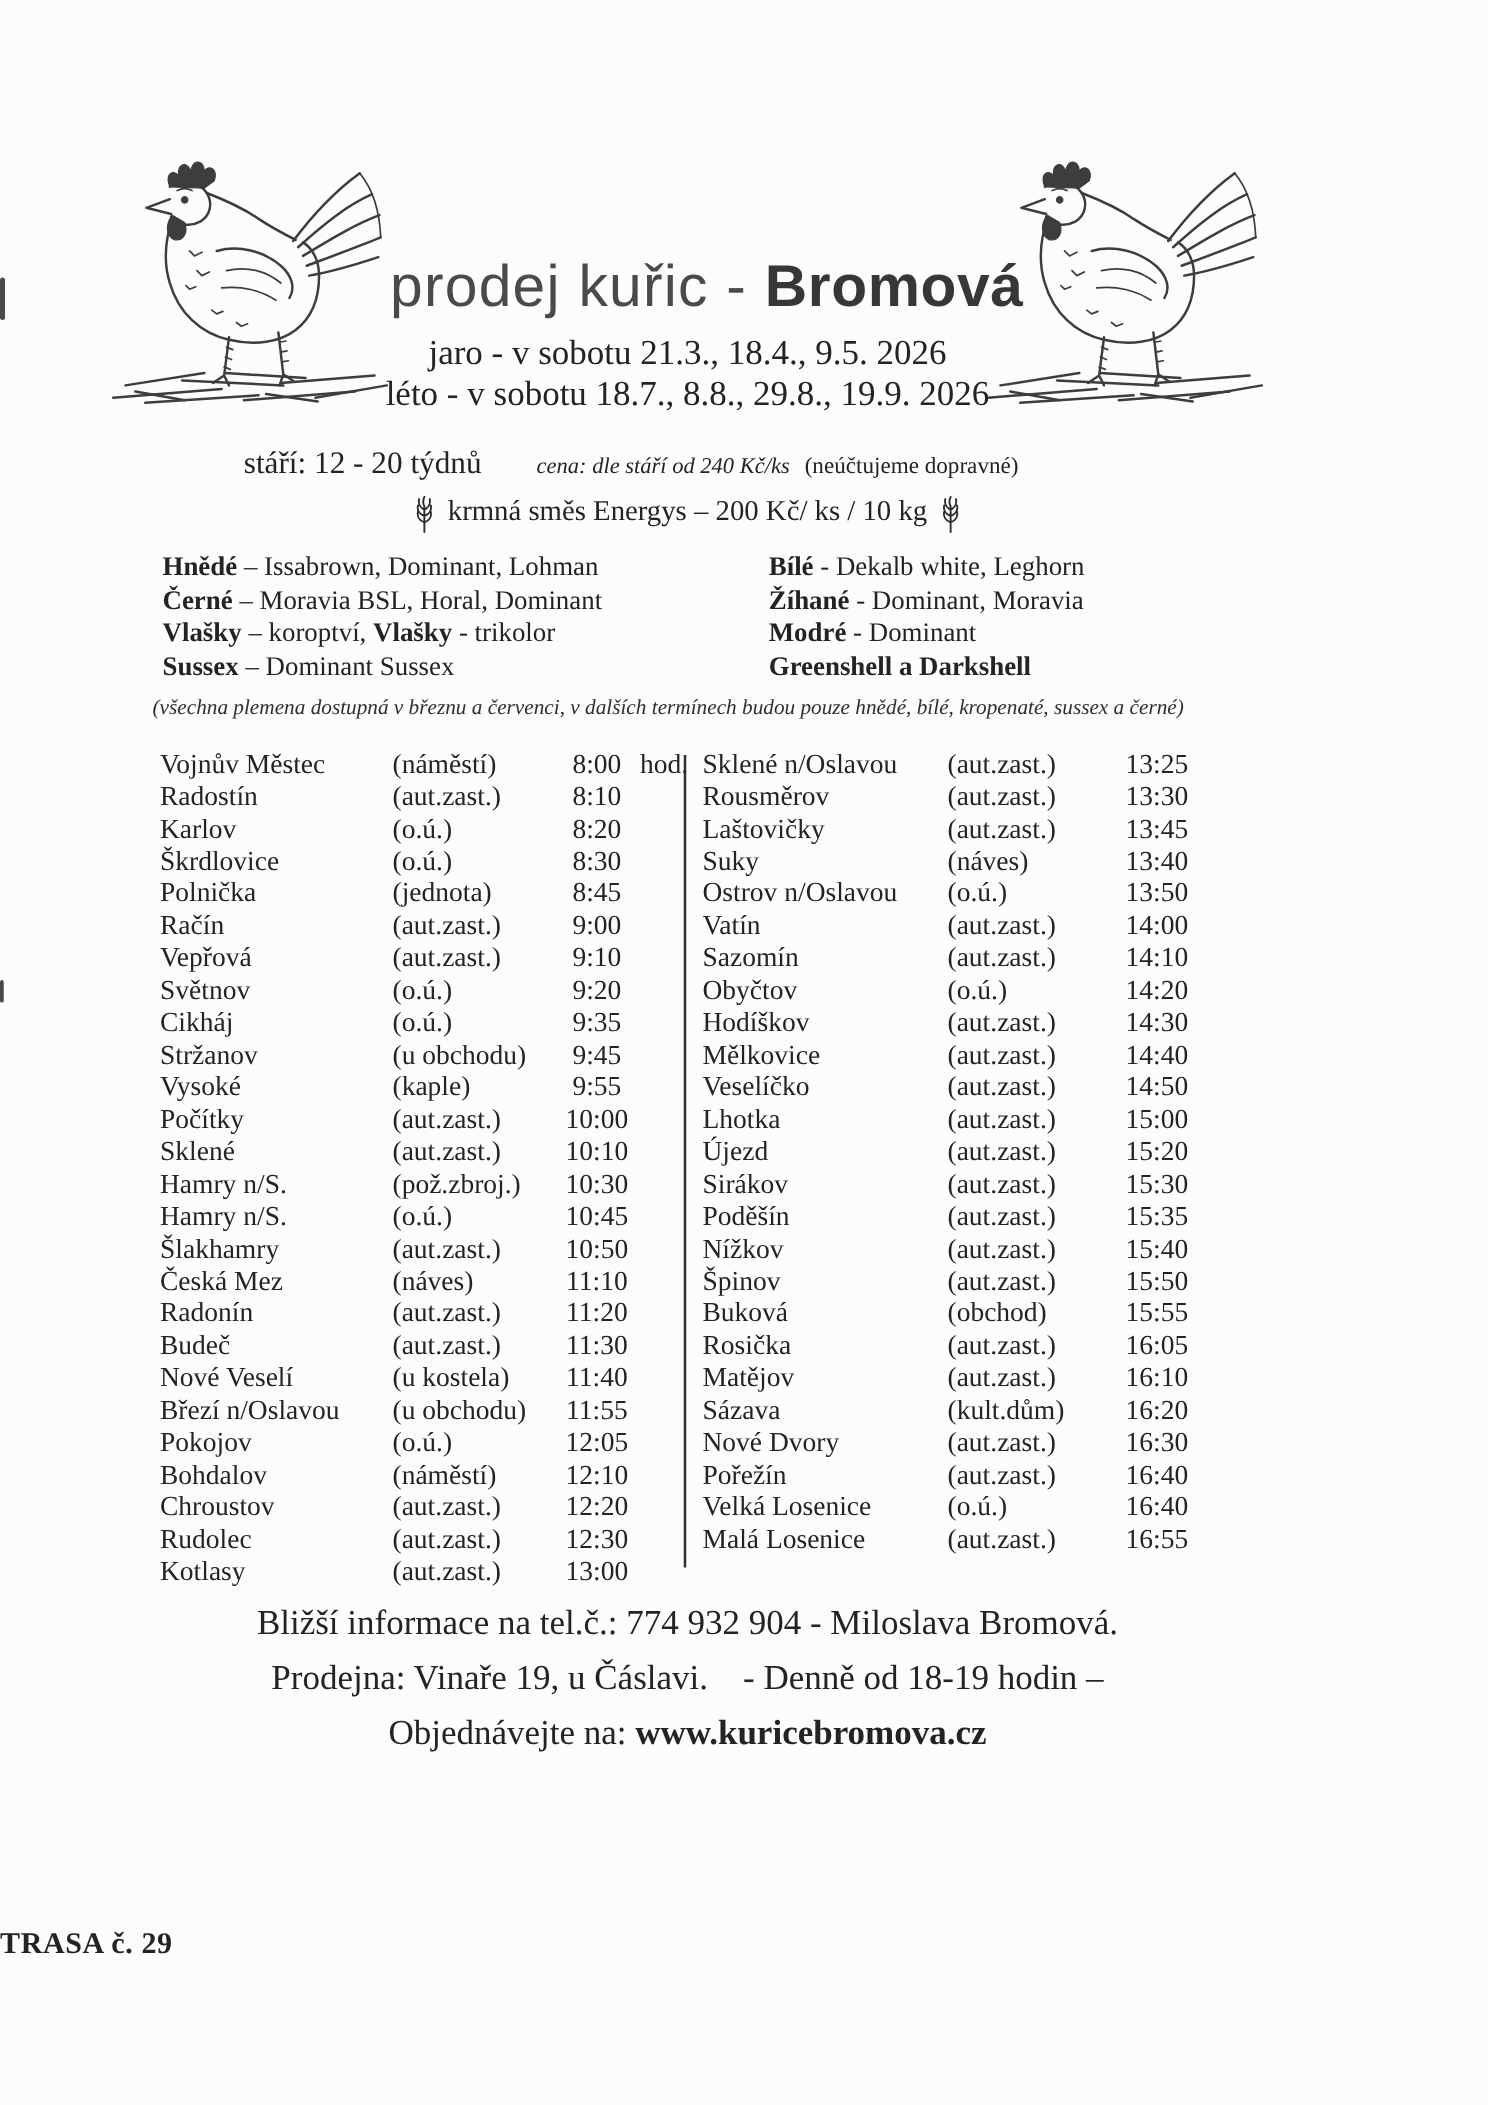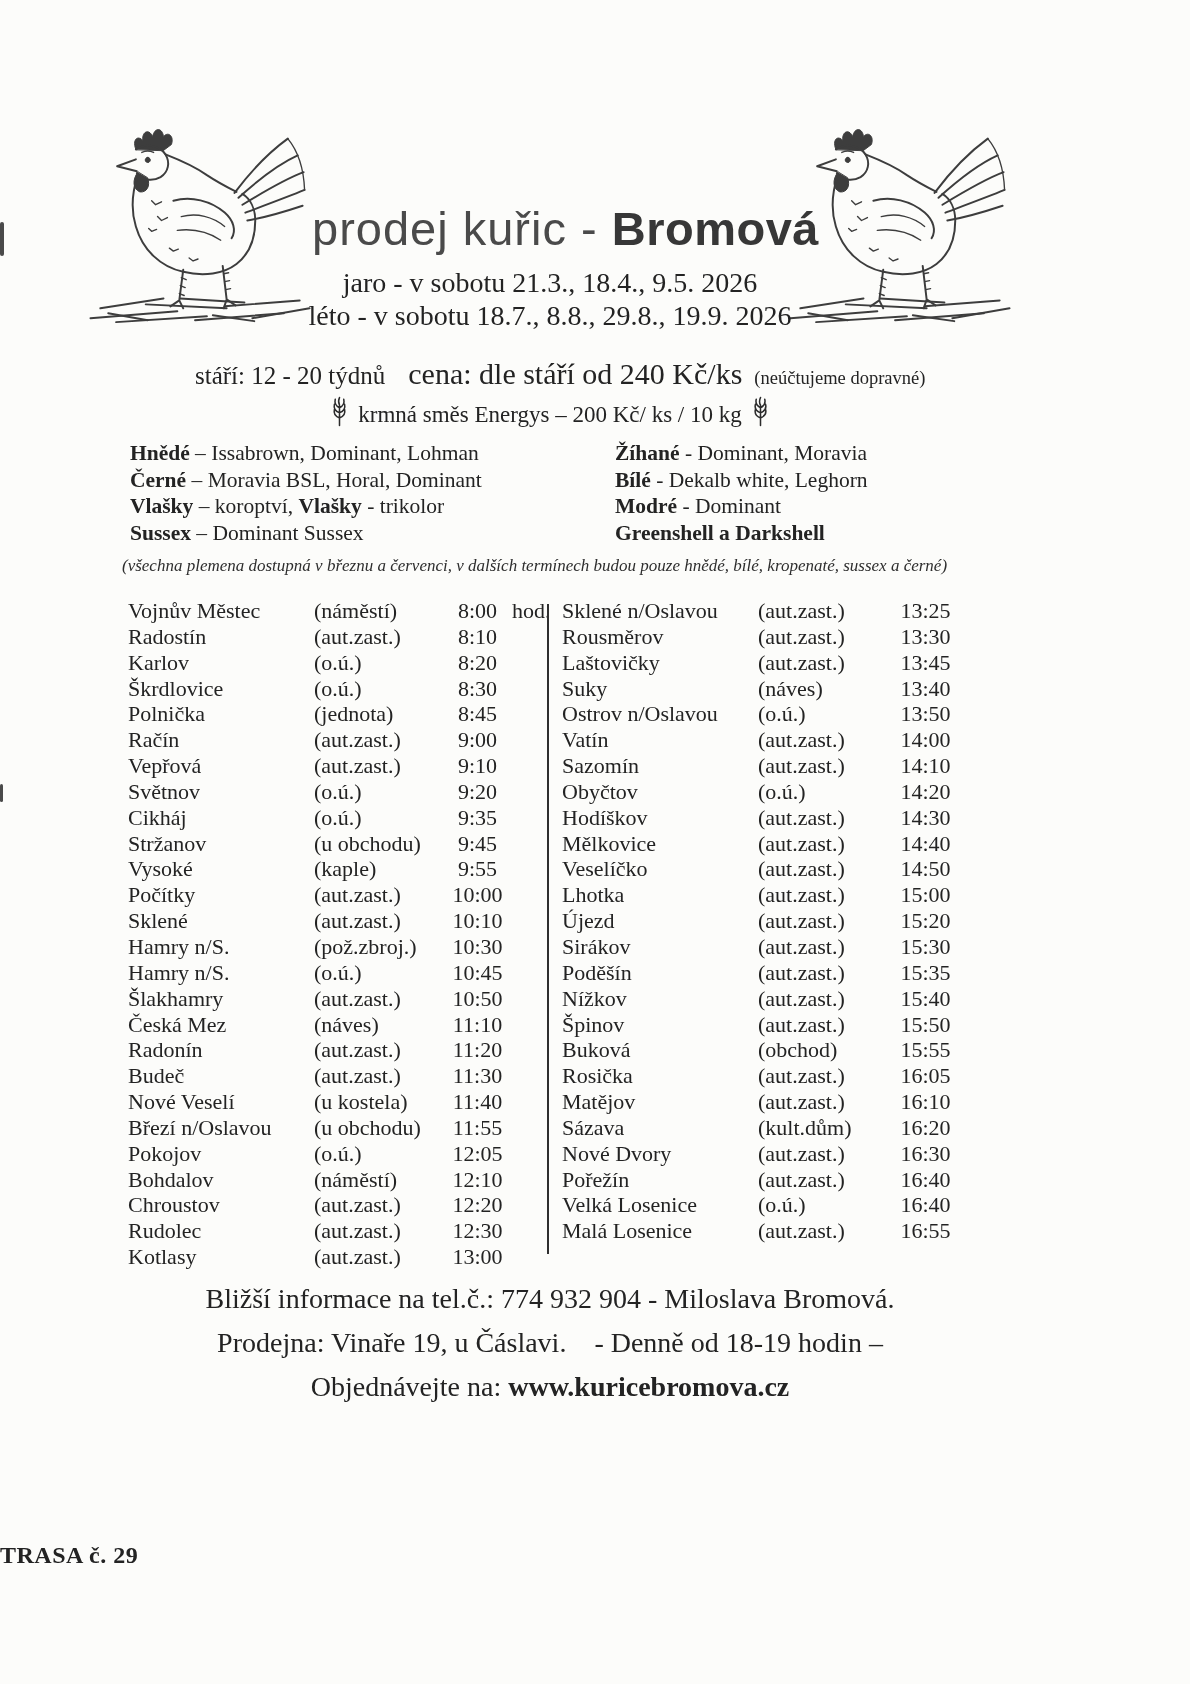--- a/index.html
+++ b/index.html
@@ -20,24 +20,24 @@
     white-space:nowrap;line-height:62px;
   }
   .title-light{font-weight:300;font-size:47px;color:#4a4a4a;letter-spacing:1px;}
   .title-bold{font-weight:600;font-size:47px;color:#373737;letter-spacing:0.5px;}
   
   .dates{position:absolute;left:250px;top:266px;width:600px;text-align:center;}
   .dates div{font-size:28px;line-height:33px;white-space:nowrap;}
   
   .info-row{position:absolute;left:195px;top:357px;display:flex;align-items:baseline;white-space:nowrap;text-align:right;}
   .info-age{font-size:25px;}
-  .info-price{font-size:30px;margin-left:23px;}
+  .info-price{font-size:18px;margin-left:44px;font-style:italic;}
   .info-note{font-size:18.5px;margin-left:12px;}
   
-  .feed-row{position:absolute;left:250px;top:396px;width:600px;display:flex;justify-content:center;align-items:flex-end;gap:10px;}
+  .feed-row{position:absolute;left:250px;top:396px;width:600px;display:flex;justify-content:center;align-items:flex-start;gap:10px;}
   .feed-text{font-size:23px;white-space:nowrap;}
   .wheat{width:17px;height:32px;flex:0 0 auto;}
   
   .breeds-row{position:absolute;left:130px;top:440px;right:105px;display:flex;}
   .breeds-col{flex:1;}
   .breeds-col.right{flex:0 0 470px;}
   .breed-line{font-size:21.5px;line-height:26.5px;white-space:nowrap;}
   .breed-line .b{font-weight:bold;}
   
   .note{position:absolute;left:122px;top:556px;right:40px;font-size:17px;font-style:italic;color:#2e2e2e;white-space:nowrap;}
@@ -186,22 +186,22 @@
   </div>
 
   <div class="breeds-row">
     <div class="breeds-col">
         <div class="breed-line"><span class="b">Hnědé</span><span> – Issabrown, Dominant, Lohman</span></div>
         <div class="breed-line"><span class="b">Černé</span><span> – Moravia BSL, Horal, Dominant</span></div>
         <div class="breed-line"><span class="b">Vlašky</span><span> – koroptví, </span><span class="b">Vlašky</span><span> - trikolor</span></div>
         <div class="breed-line"><span class="b">Sussex</span><span> – Dominant Sussex</span></div>
       </div>
     <div class="breeds-col right">
+        <div class="breed-line"><span class="b">Bílé</span><span> - Dekalb white, Leghorn</span></div>
         <div class="breed-line"><span class="b">Žíhané</span><span> - Dominant, Moravia</span></div>
-        <div class="breed-line"><span class="b">Bílé</span><span> - Dekalb white, Leghorn</span></div>
         <div class="breed-line"><span class="b">Modré</span><span> - Dominant</span></div>
         <div class="breed-line"><span class="b">Greenshell a Darkshell</span></div>
       </div>
   </div>
 
   <div class="note">(všechna plemena dostupná v březnu a červenci, v dalších termínech budou pouze hnědé, bílé, kropenaté, sussex a černé)</div>
 
   <div class="schedule">
     <div class="sched-col left">
         <div class="srow">

